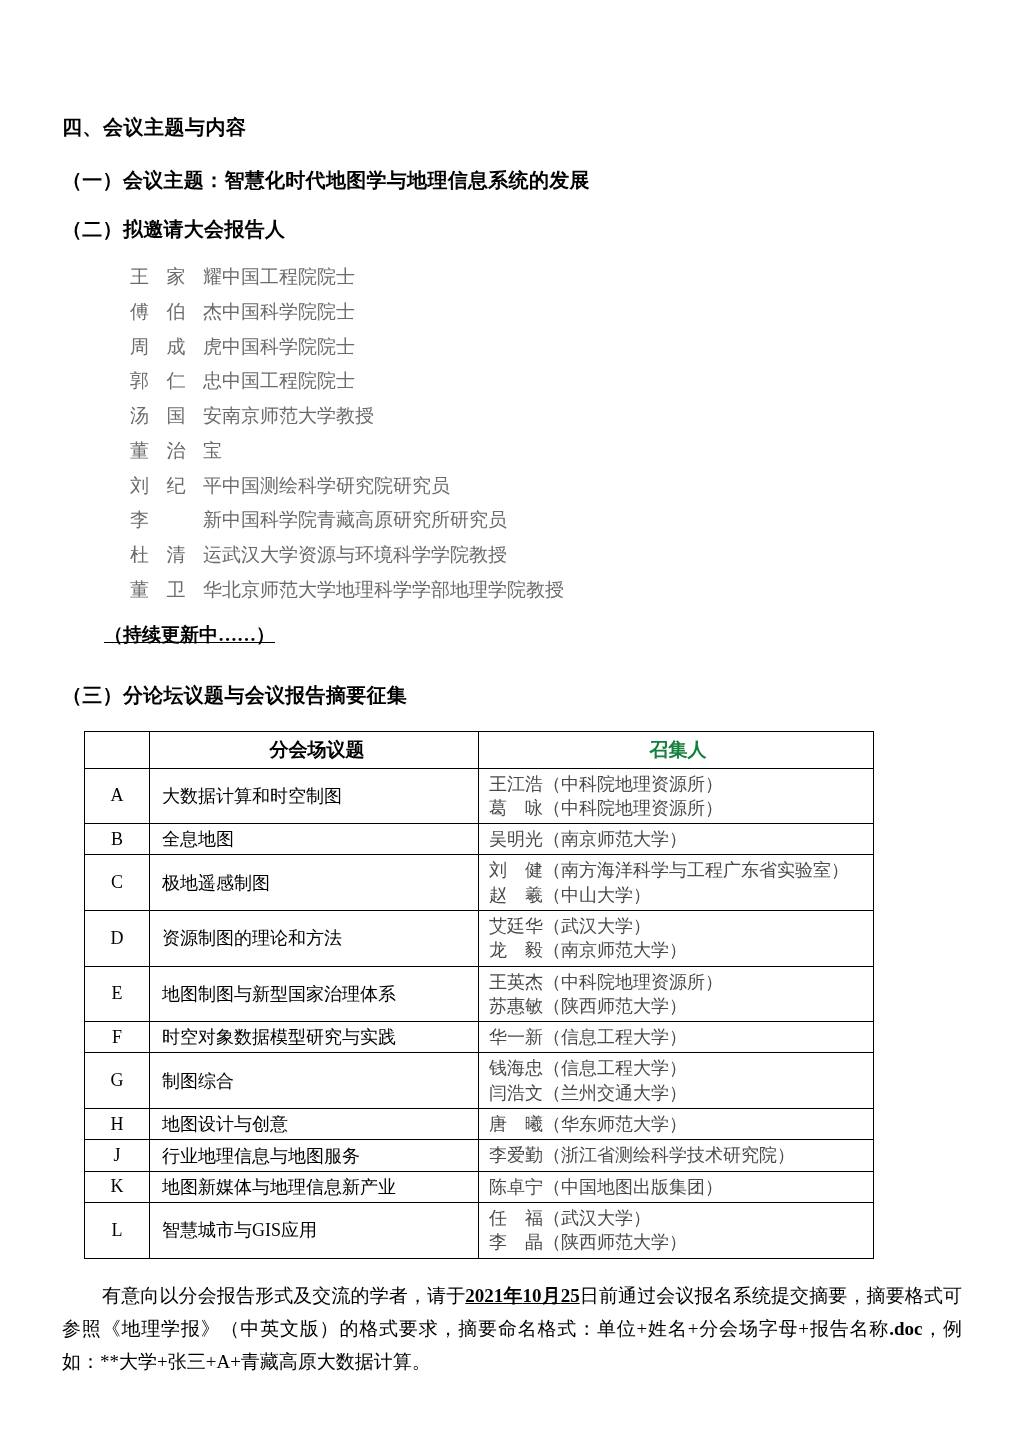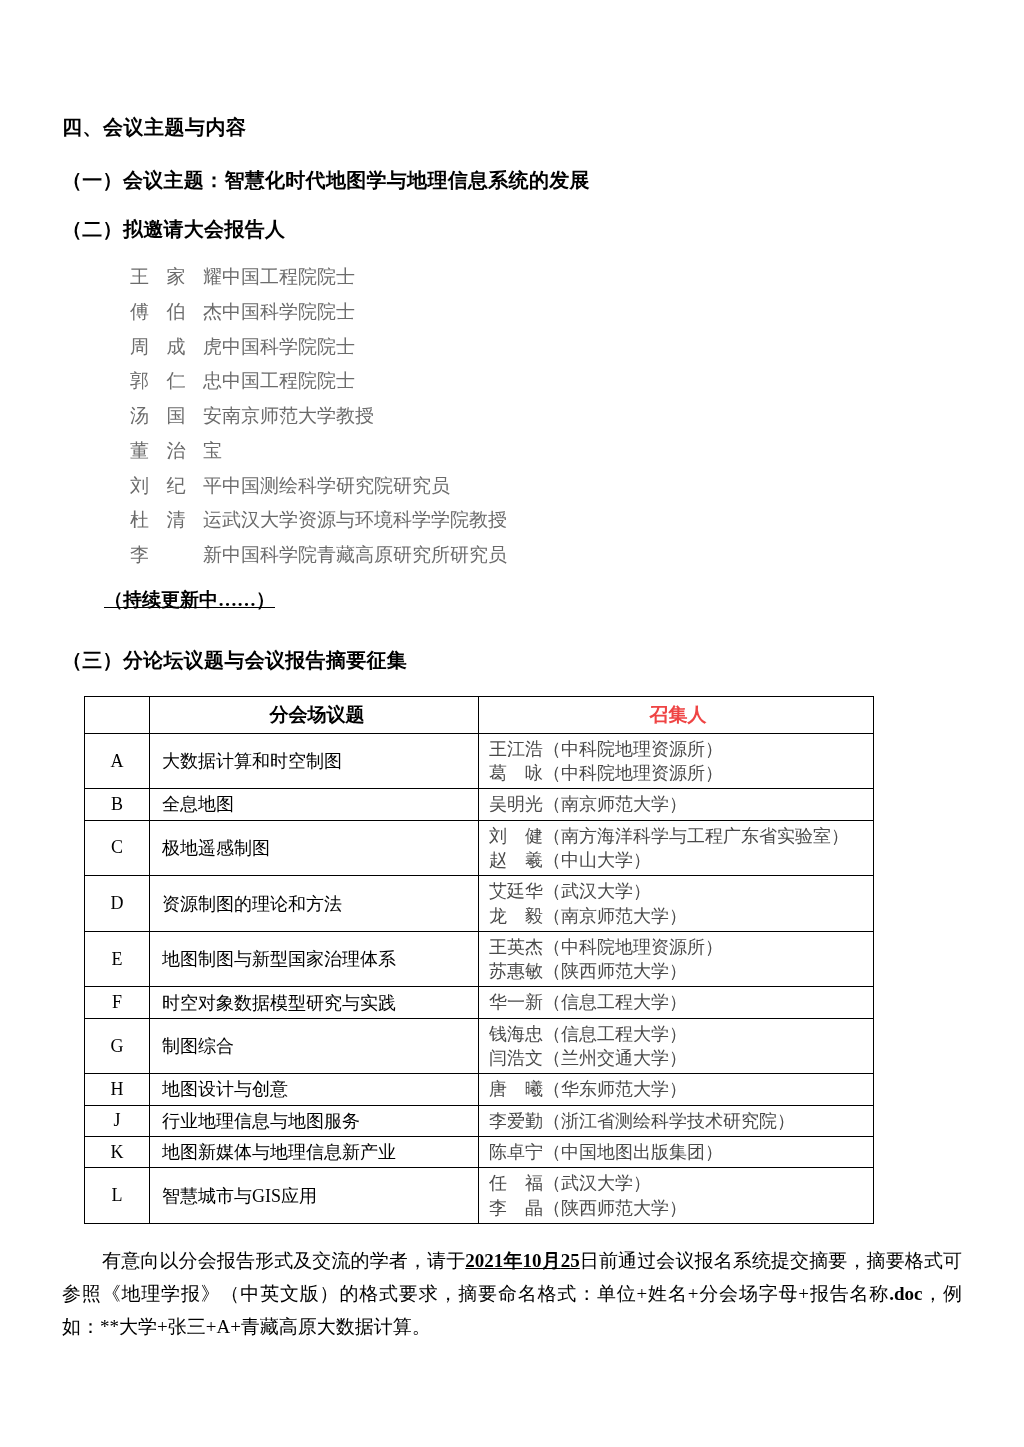--- a/index.html
+++ b/index.html
@@ -144,39 +144,43 @@
         <span class="speaker-aff">南京师范大学教授</span>
       </li>
       <li class="speaker-row">
         <span class="speaker-name">董治宝</span>
       </li>
       <li class="speaker-row">
         <span class="speaker-name">刘纪平</span>
         <span class="speaker-aff">中国测绘科学研究院研究员</span>
       </li>
       <li class="speaker-row">
+        <span class="speaker-name">李　新</span>
+        <span class="speaker-aff">中国科学院青藏高原研究所研究员</span>
+      </li>
+      <li class="speaker-row">
         <span class="speaker-name">杜清运</span>
         <span class="speaker-aff">武汉大学资源与环境科学学院教授</span>
       </li>
       <li class="speaker-row">
-        <span class="speaker-name">李　新</span>
-        <span class="speaker-aff">中国科学院青藏高原研究所研究员</span>
+        <span class="speaker-name">董卫华</span>
+        <span class="speaker-aff">北京师范大学地理科学学部地理学院教授</span>
       </li>
     </ul>
 
     <div class="updating">（持续更新中……）</div>
 
     <div class="p-sub sec3">（三）分论坛议题与会议报告摘要征集</div>
 
     <table class="agenda">
       <thead>
         <tr>
           <th class="col-letter"></th>
           <th class="col-topic">分会场议题</th>
-          <th class="col-conv" style="color:#ef4444">召集人</th>
+          <th class="col-conv" style="color:#15803d">召集人</th>
         </tr>
       </thead>
       <tbody>
         <tr>
           <td class="col-letter">A</td>
           <td class="col-topic">大数据计算和时空制图</td>
           <td class="col-conv">
             <div class="conv-line">王江浩（中科院地理资源所）</div>
             <div class="conv-line">葛　咏（中科院地理资源所）</div>
           </td>

